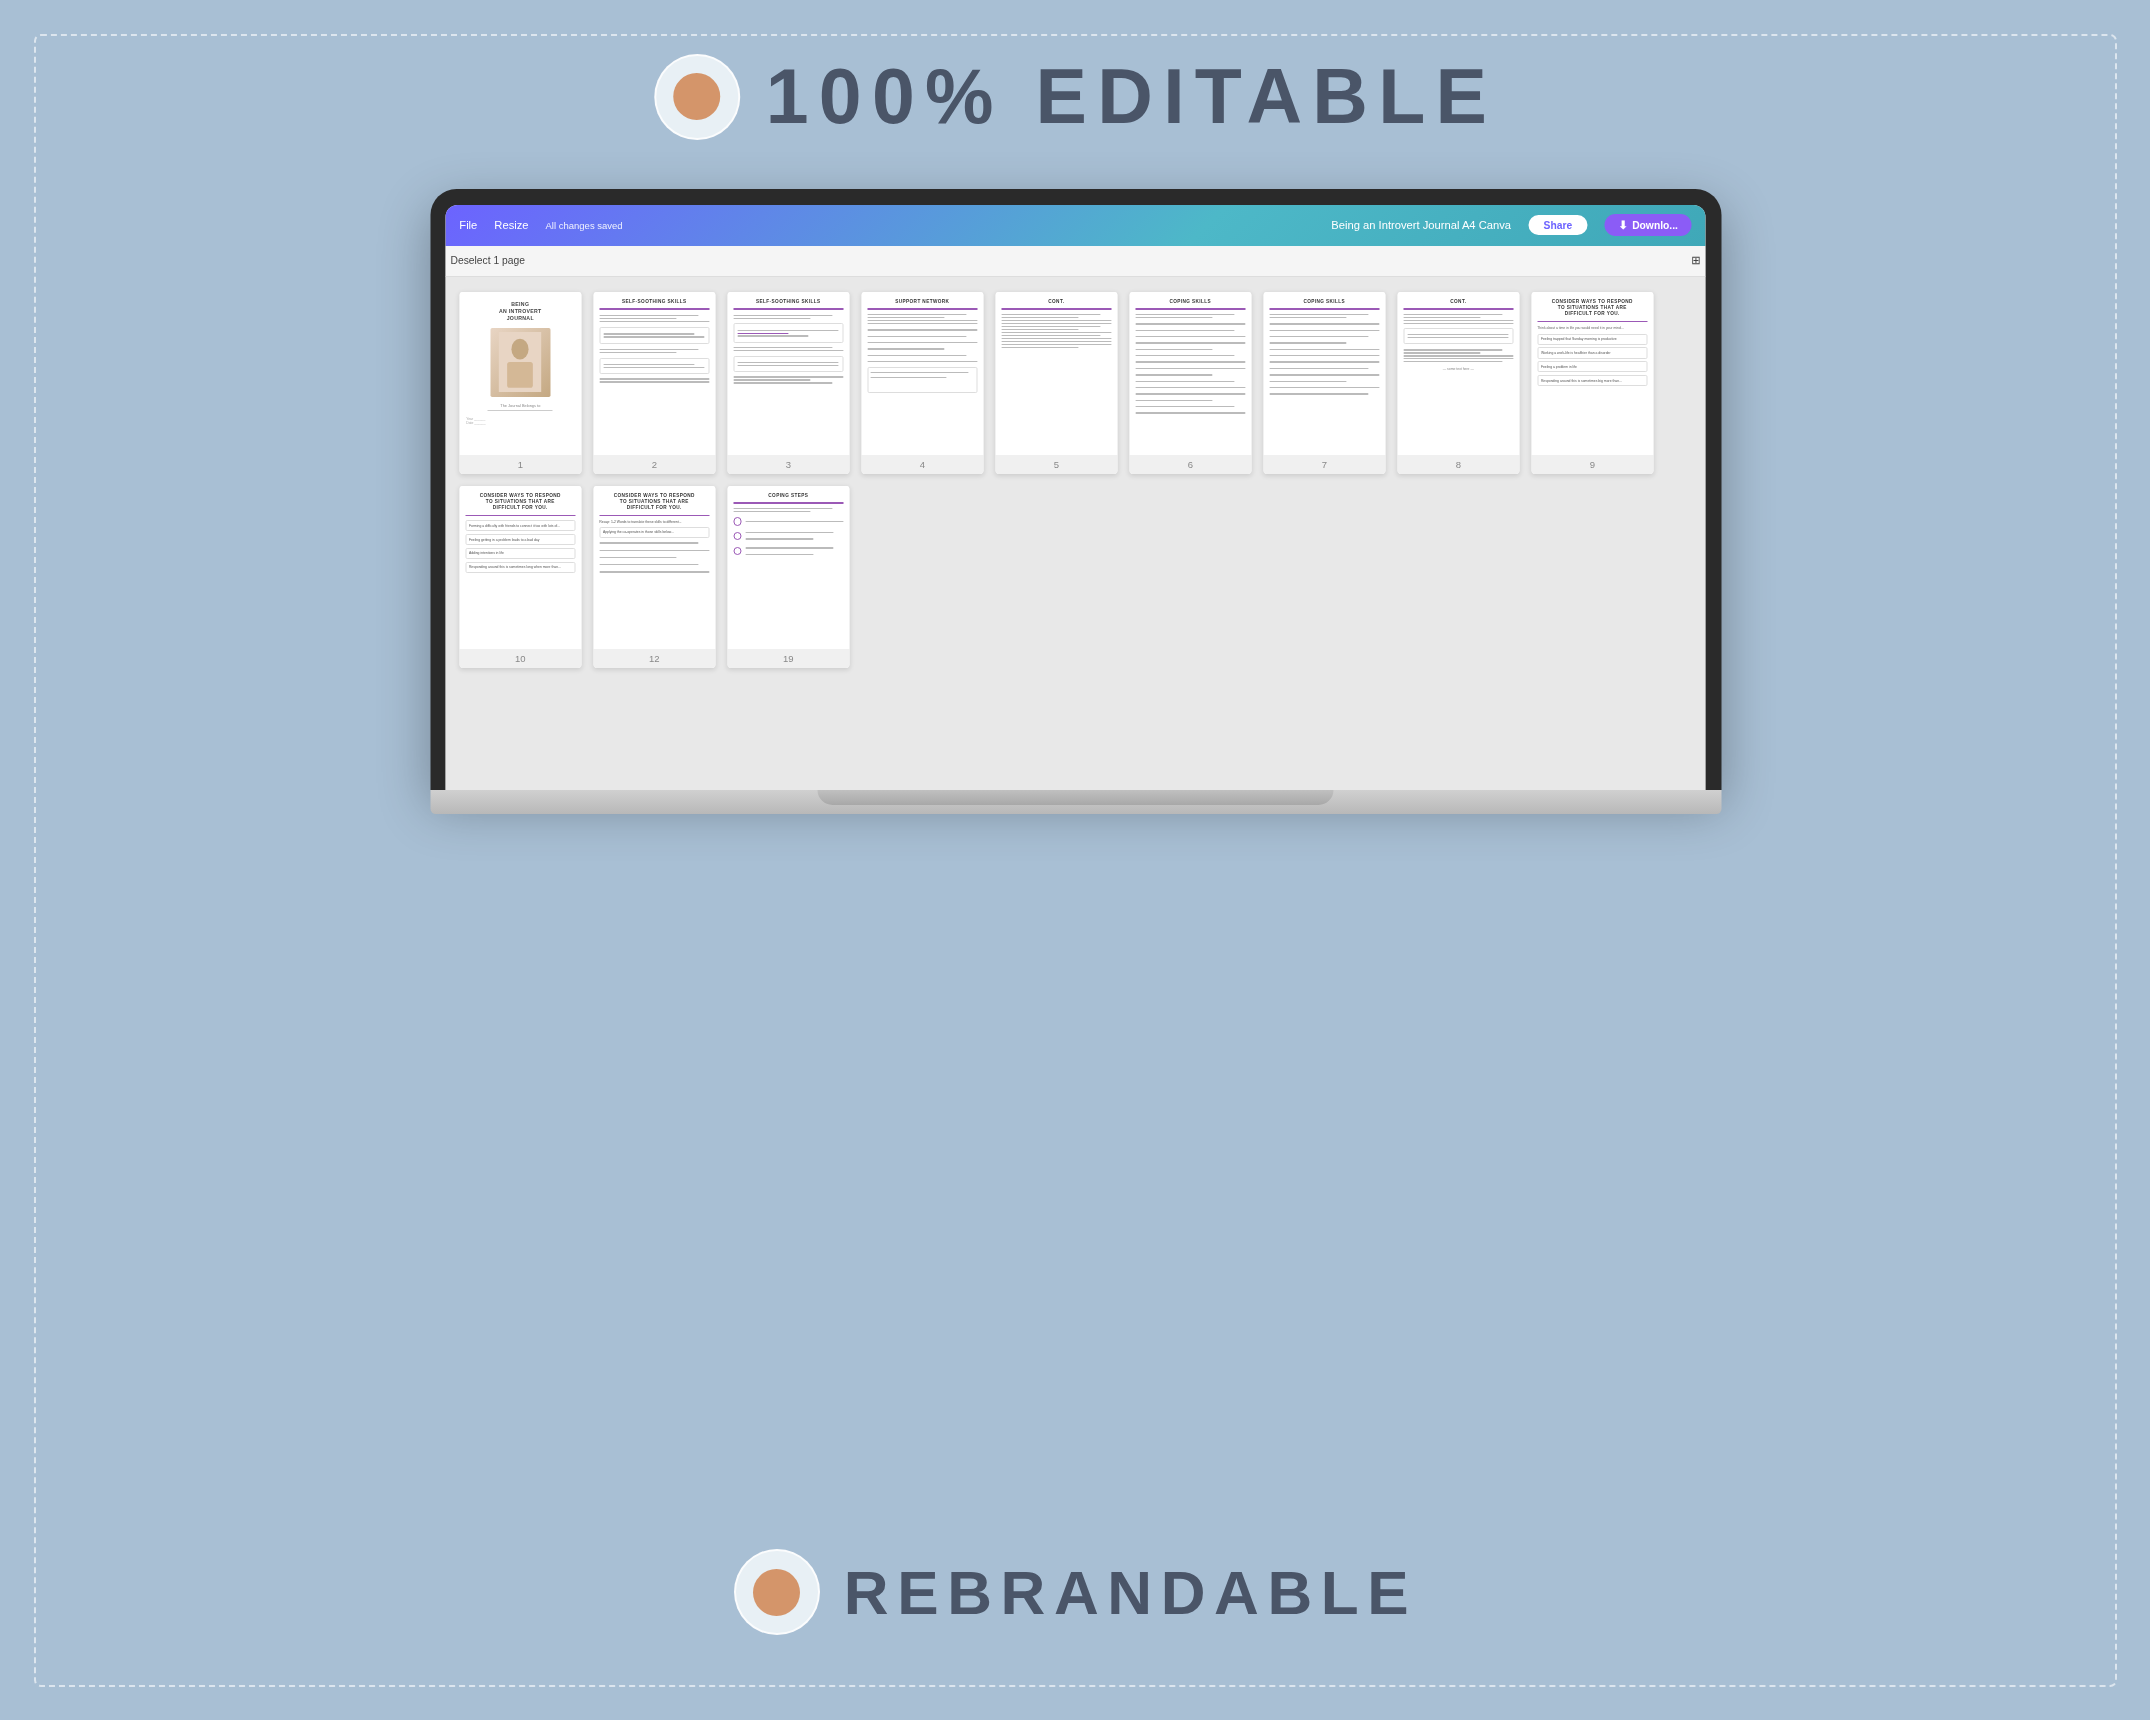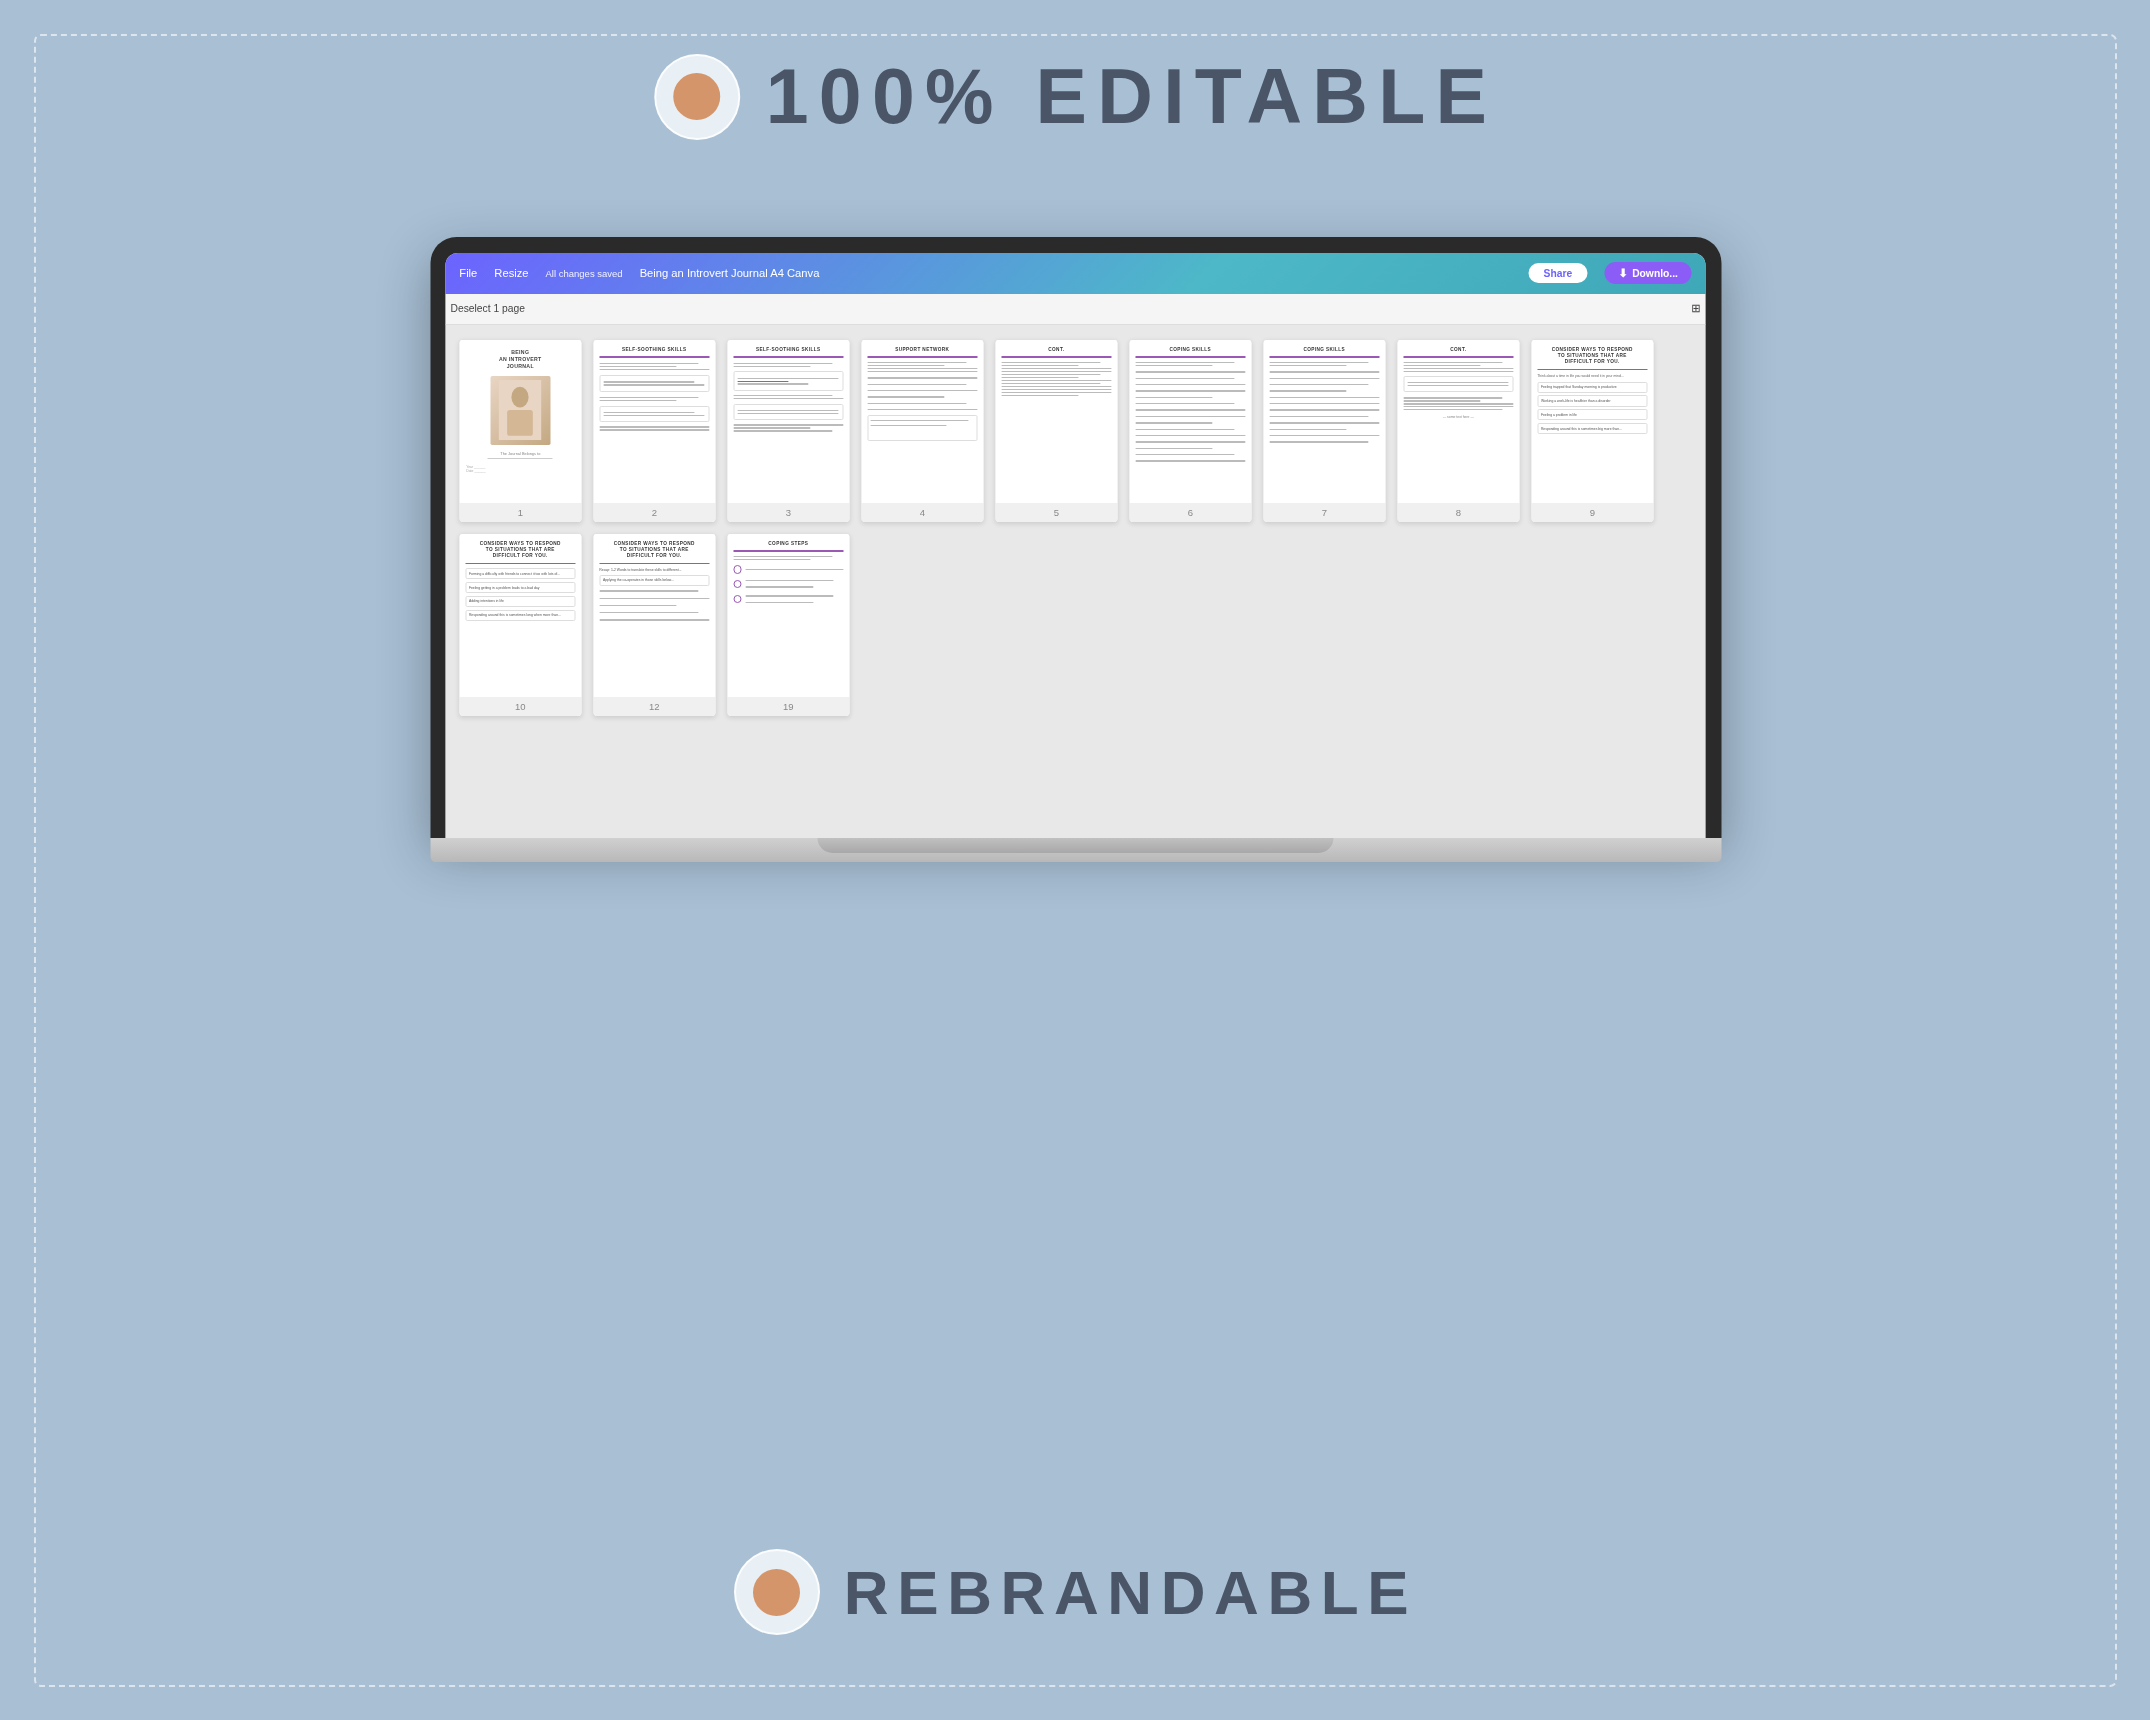--- a/index.html
+++ b/index.html
@@ -68,21 +68,20 @@
       transform: translateX(-50%);
       width: 1291px;
     }
 
     .laptop-screen-outer {
       background: #2a2a2a;
       border-radius: 26px 26px 0 0;
       padding: 15.5px 15.5px 0 15.5px;
       width: 100%;
       box-shadow: 0 17px 52px rgba(0,0,0,0.3);
-      margin-top: 48px;
     }
 
     .laptop-screen-inner {
       background: #f0f0f0;
       border-radius: 12px 12px 0 0;
       overflow: hidden;
       width: 100%;
       height: 585px;
     }
 
@@ -98,21 +97,21 @@
 
     .toolbar-btn {
       color: white;
       font-size: 11.2px;
       font-weight: 500;
       cursor: pointer;
     }
 
     .toolbar-title {
       flex: 1;
-      text-align: left;
+      text-align: right;
       color: white;
       font-size: 11.2px;
       font-weight: 500;
     }
 
     .share-btn {
       background: white;
       color: #6c63ff;
       border: none;
       border-radius: 17px;

